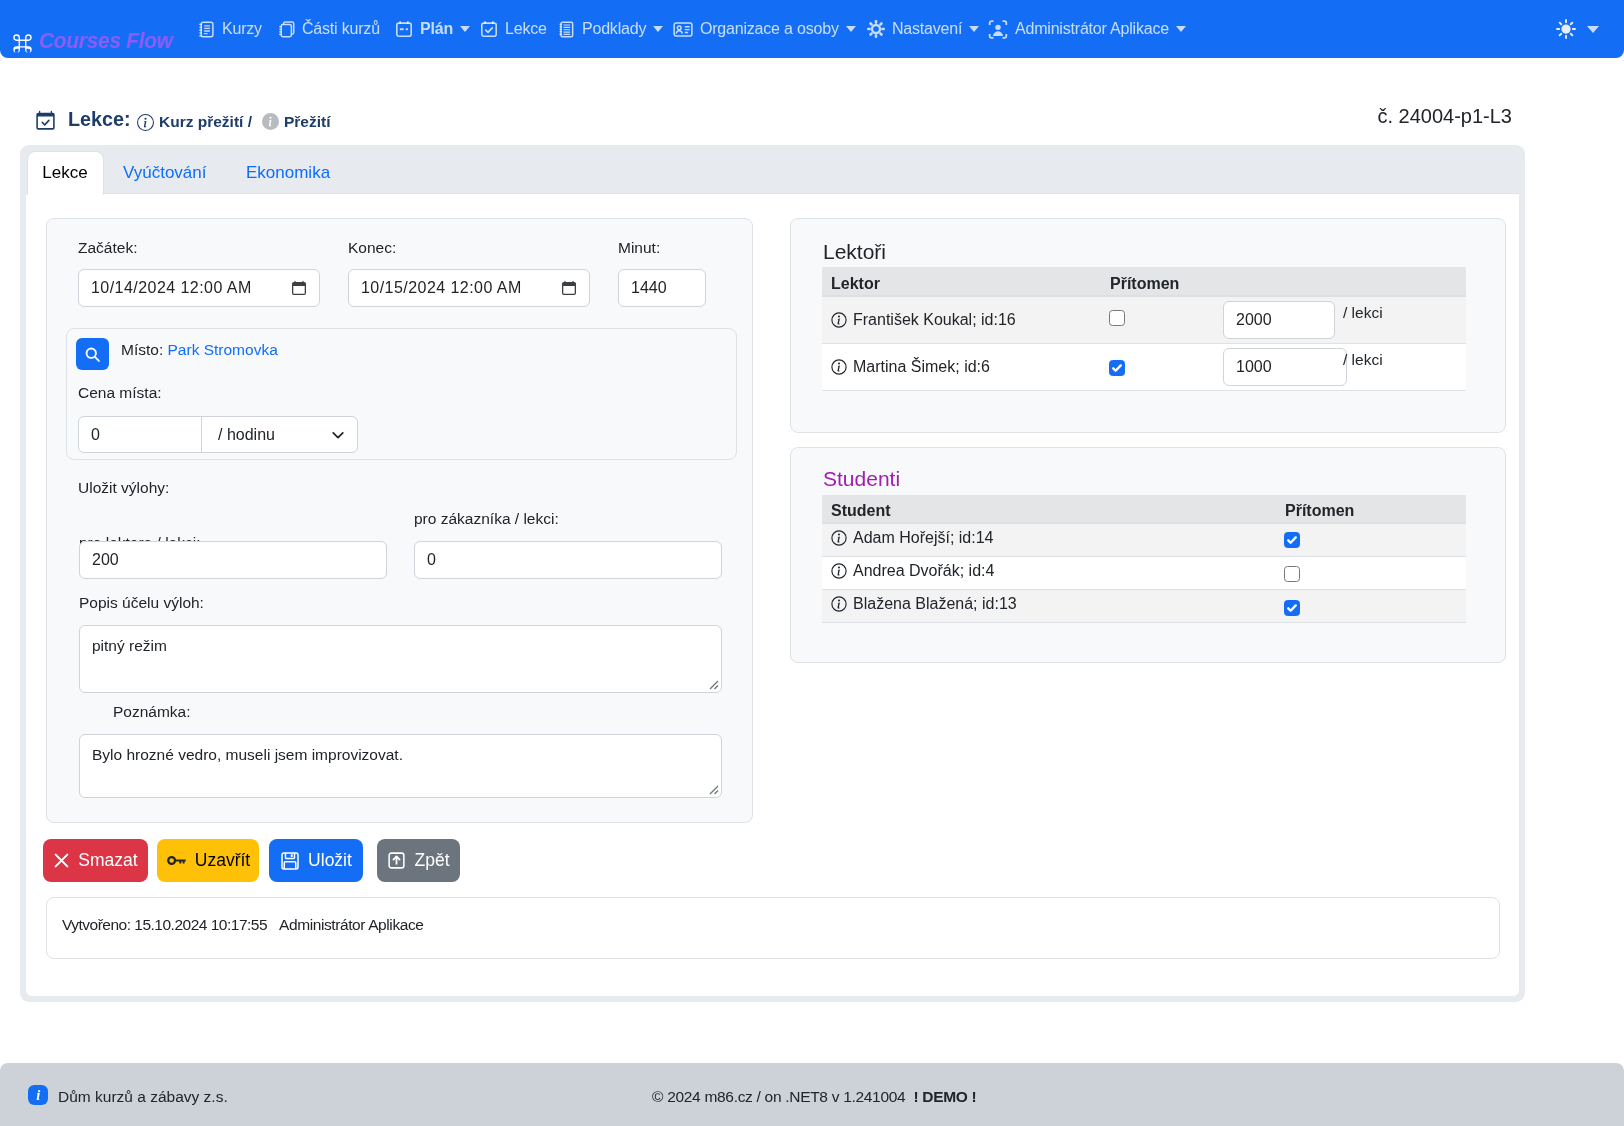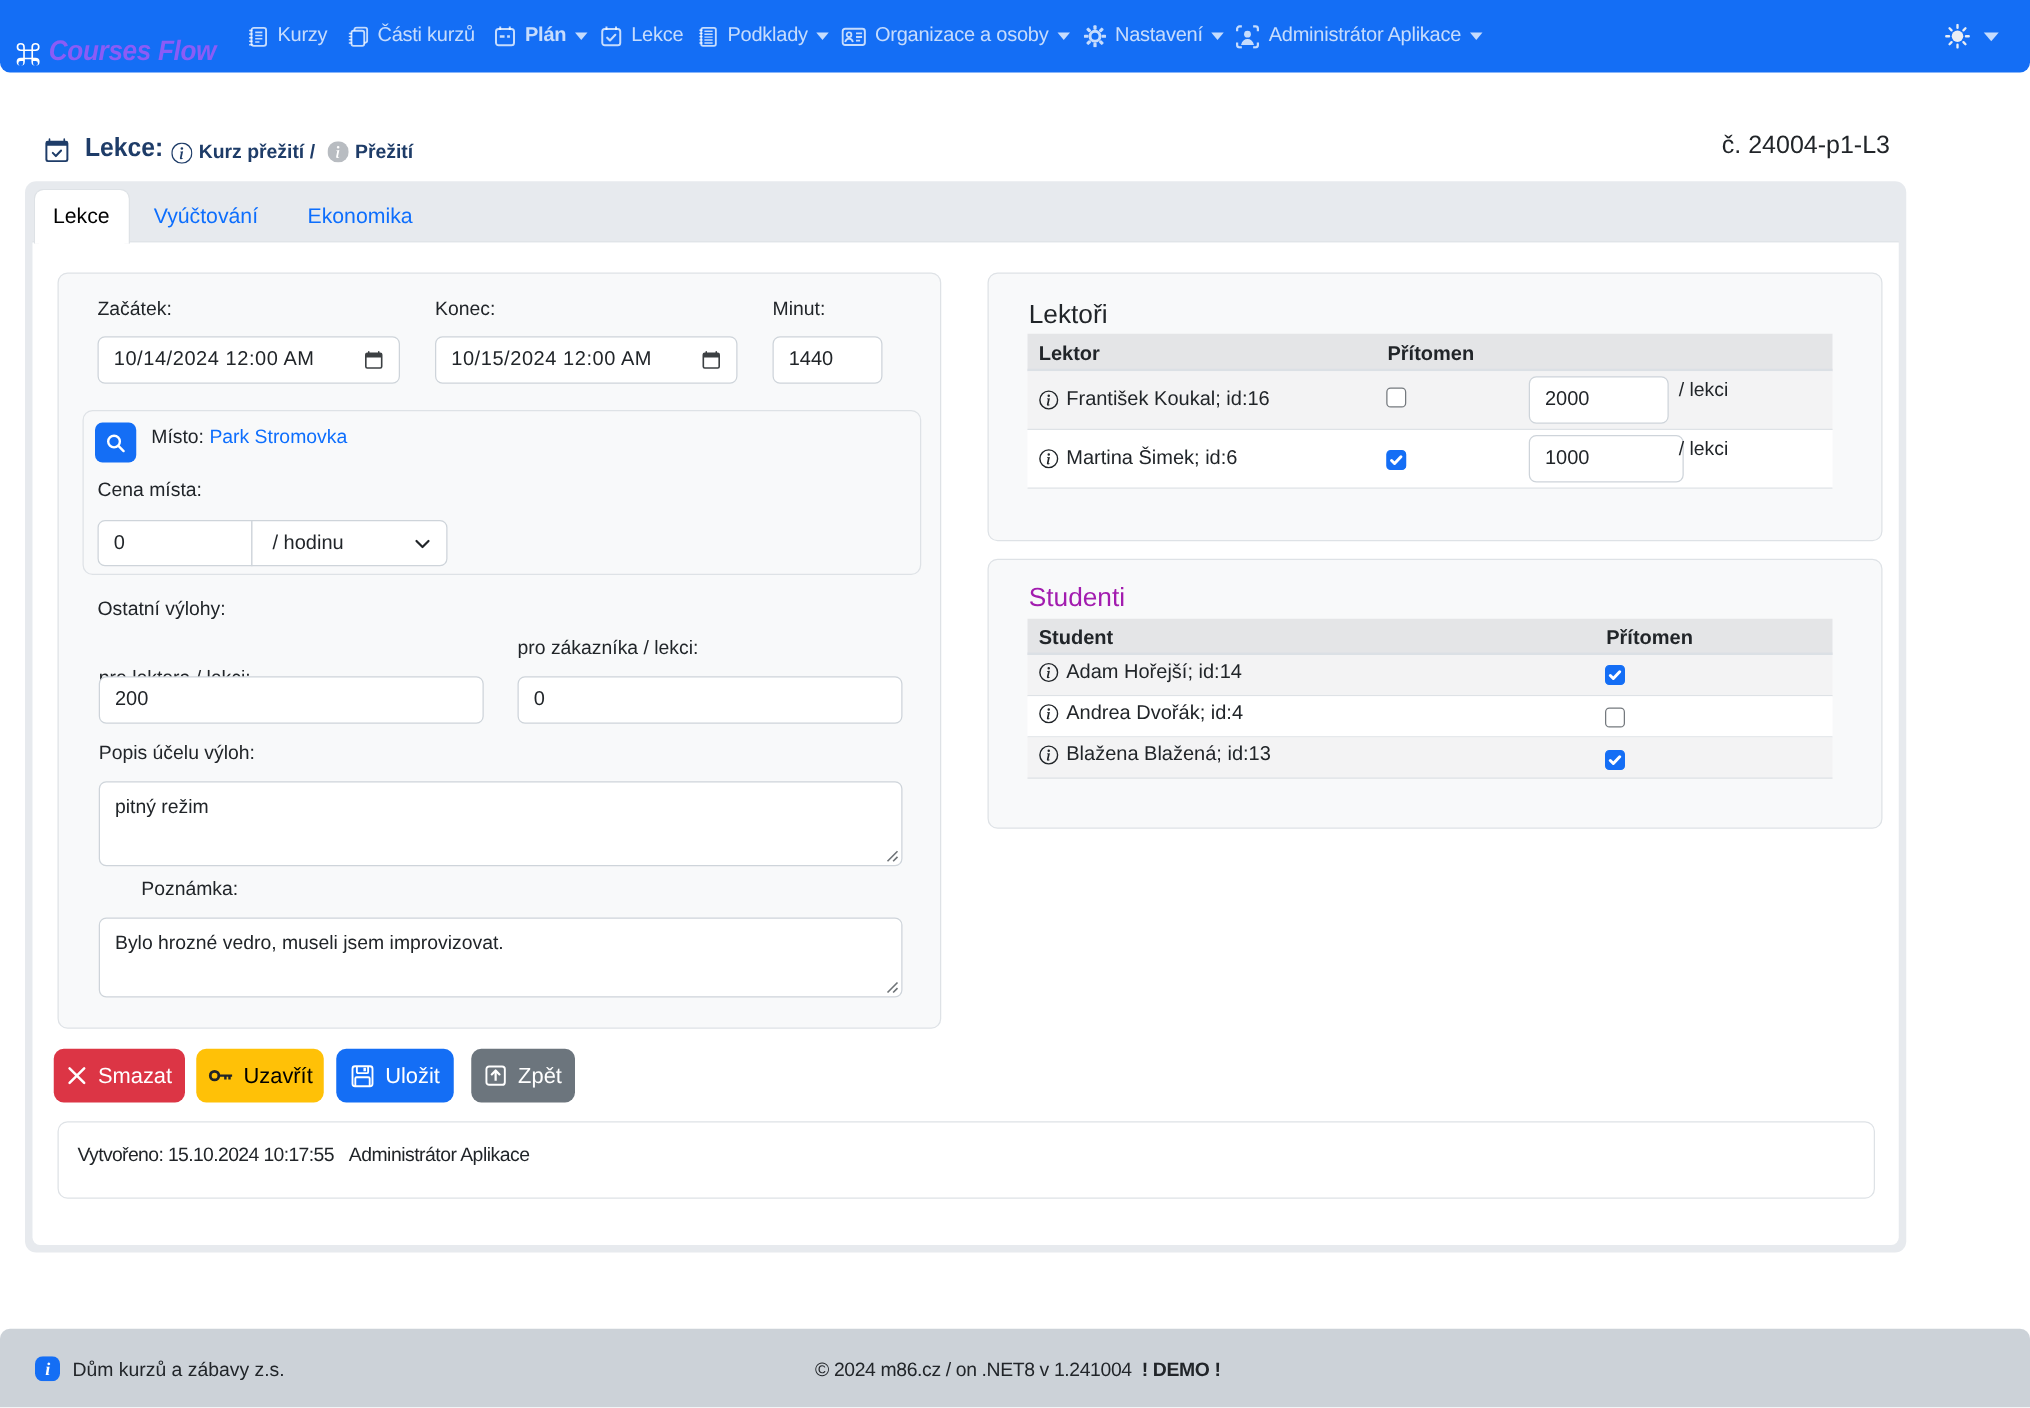--- a/index.html
+++ b/index.html
@@ -200,21 +200,21 @@
   </div>
 <div class="abs lbl" style="left:121px; top:338px;">Místo: <span style="color:#0d6efd;">Park Stromovka</span></div>
 <div class="abs lbl" style="left:78px; top:381px;">Cena místa:</div>
 <div class="abs inp" style="left:78px; top:416px; width:124px; height:37px; border-radius:6px 0 0 6px;">0</div>
 <div class="abs inp" style="left:201px; top:416px; width:157px; height:37px; border-radius:0 6px 6px 0; padding-left:16px;">/ hodinu<span style="margin-left:auto;" id="i-chev">
       <svg width="14" height="14" viewBox="0 0 16 16" fill="none" stroke="#212529" stroke-width="2" stroke-linecap="round" stroke-linejoin="round">
         <path d="M2.5 5.5 8 11l5.5-5.5"></path>
       </svg>
     </span></div>
 
-<div class="abs lbl" style="left:78px; top:476px;">Ostatní výlohy:</div>
+<div class="abs lbl" style="left:78px; top:476px;">Uložit výlohy:</div>
 <div class="abs lbl" style="left:79px; top:507px;margin-top:24px;">pro lektora / lekci:</div>
 <div class="abs lbl" style="left:414px; top:507px;">pro zákazníka / lekci:</div>
 <div class="abs inp" style="left:79px; top:541px; width:308px; height:38px;">200</div>
 <div class="abs inp" style="left:414px; top:541px; width:308px; height:38px;">0</div>
 
 <div class="abs lbl" style="left:79px; top:591px;">Popis účelu výloh:</div>
 <div class="abs ta" style="left:79px; top:625px; width:643px; height:68px;">pitný režim<span class="grip" id="g1">
       <svg width="11" height="11" viewBox="0 0 11 11" stroke="#6f7478" stroke-width="1.3">
         <path d="M10 2 2 10M10 6.5 6.5 10"></path>
       </svg>

